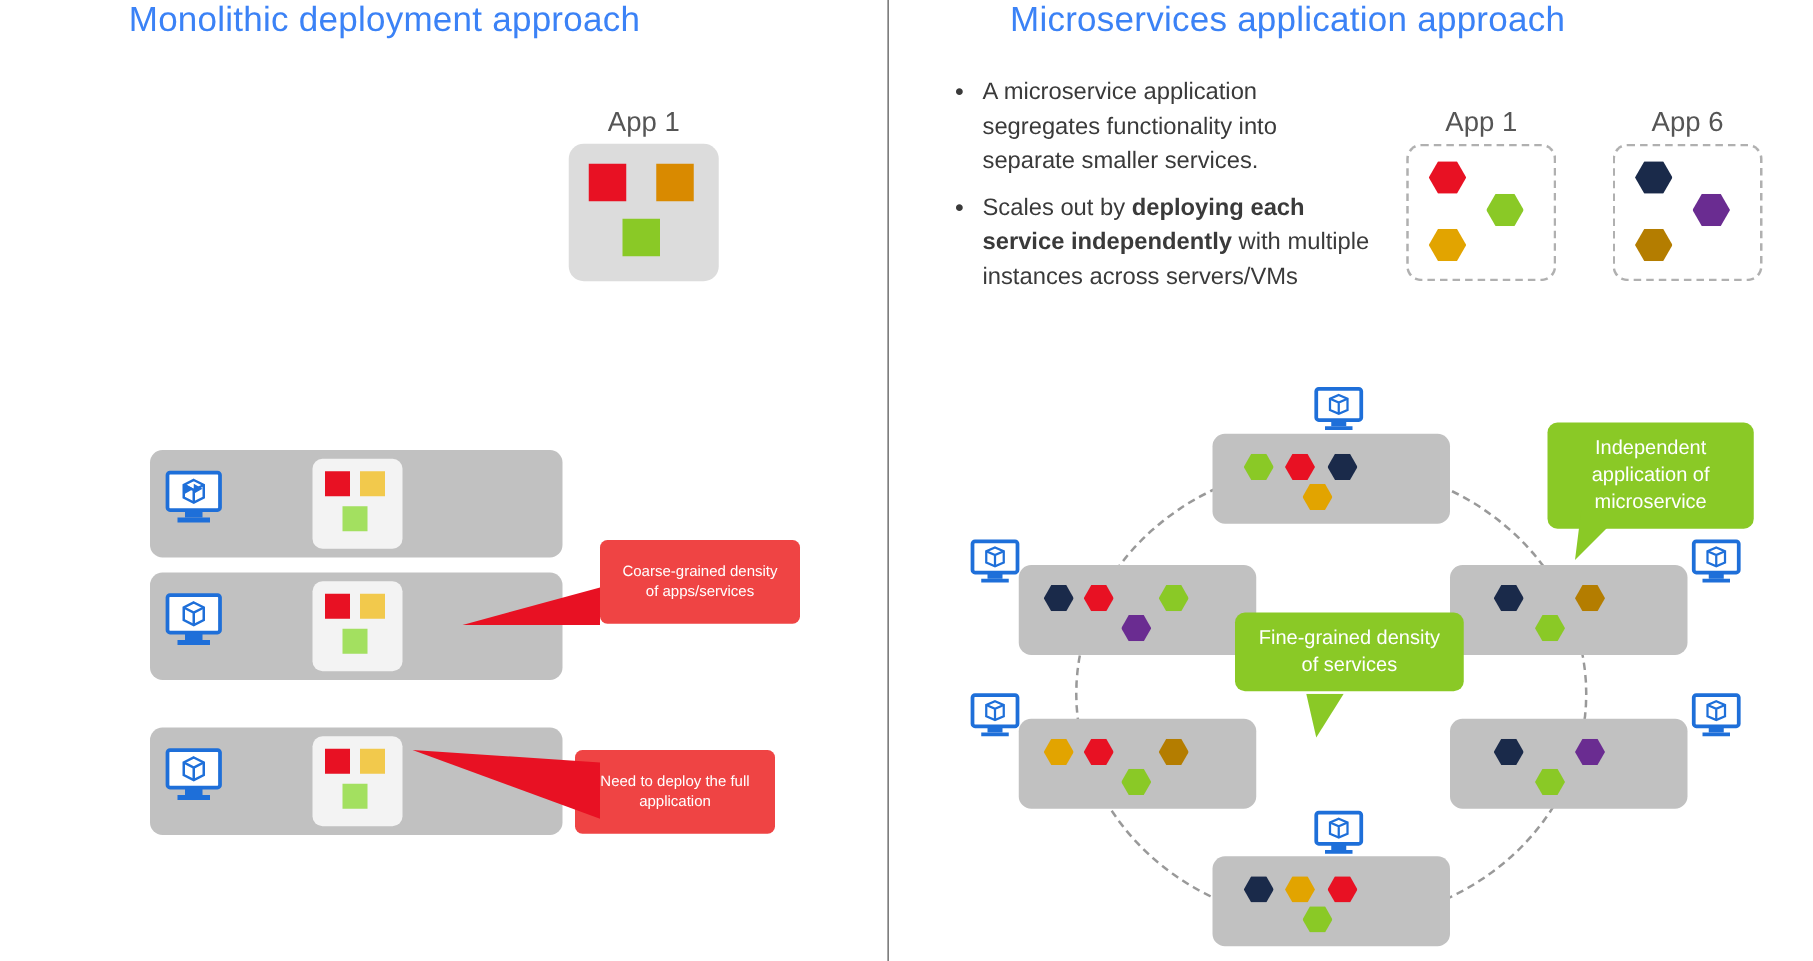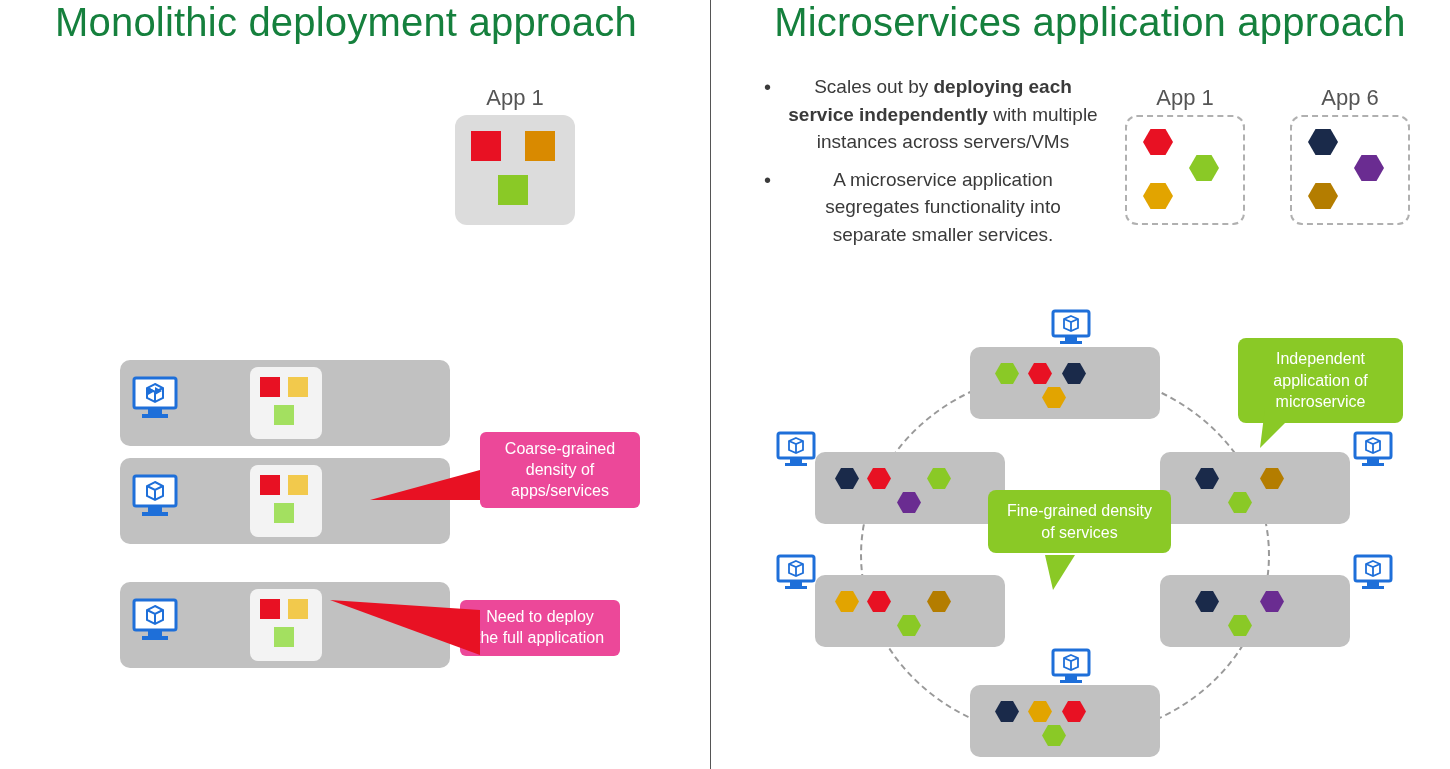--- a/index.html
+++ b/index.html
@@ -9,35 +9,36 @@
     width: 1450px;
     height: 769px;
     position: relative;
     color: #333;
   }
   .col {
     position: absolute;
     top: 0;
   }
   .col-left { left: 55px; width: 620px; }
-  .col-right { left: 760px; width: 660px; text-align: center; }
+  .col-right { left: 760px; width: 660px; }
   .divider {
     position: absolute;
     left: 710px;
     top: 0;
     height: 769px;
     width: 1px;
     background: #555;
   }
   h1 {
     font-weight: 300;
-    font-size: 40px;
-    color: #15803d;
+    font-size: 28px;
+    color: #3b82f6;
     margin-bottom: 28px;
     letter-spacing: 0.2px;
+    margin-left: 48px;
   }
   ul.bullets {
     list-style: none;
     padding-left: 26px;
     font-size: 19px;
     line-height: 1.45;
     color: #3a3a3a;
     max-width: 360px;
   }
   ul.bullets li {
@@ -99,27 +100,27 @@
   }
   .mini-app {
     position: absolute;
     background: #f3f3f3;
     border-radius: 8px;
     width: 72px; height: 72px;
   }
   .mini-app .sq { width: 20px; height: 20px; }
   .callout-red {
     position: absolute;
-    background: #ec4899;
+    background: #ef4444;
     color: #fff;
-    font-size: 16px;
+    font-size: 12px;
     line-height: 1.3;
     text-align: center;
     border-radius: 6px;
-    padding: 7px 14px;
+    padding: 18px 14px;
   }
   .callout-green {
     position: absolute;
     background: #8ac926;
     color: #fff;
     font-size: 16px;
     line-height: 1.35;
     text-align: center;
     border-radius: 8px;
     padding: 10px 14px;
@@ -215,24 +216,24 @@
 <div class="callout-red" style="left:460px; top:600px; width:160px;">
   <span>Need to deploy the full application</span>
 </div>
 <svg style="position:absolute; left:330px; top:600px;" width="160" height="70">
   <polygon points="150,10 150,55 0,0" fill="#e81123"></polygon>
 </svg>
 
 <div class="col col-right">
   <h1>Microservices application approach</h1>
   <ul class="bullets" style="max-width:340px;">
+    <li>A microservice application segregates functionality into separate smaller services.</li>
     <li>
       <span>Scales out by </span><b>deploying each service independently</b><span> with multiple instances across servers/VMs</span>
     </li>
-    <li>A microservice application segregates functionality into separate smaller services.</li>
   </ul>
 </div>
 
 <div style="position:absolute; left:1125px; top:85px;">
   <div class="app-label">App 1</div>
   <div class="app-tile app-dashed" style="position:relative; width:120px; height:110px;">
     <div class="hex c-red" style="left:16px; top:12px;"></div>
     <div class="hex c-green" style="left:62px; top:38px;"></div>
     <div class="hex c-gold" style="left:16px; top:66px;"></div>
   </div>

